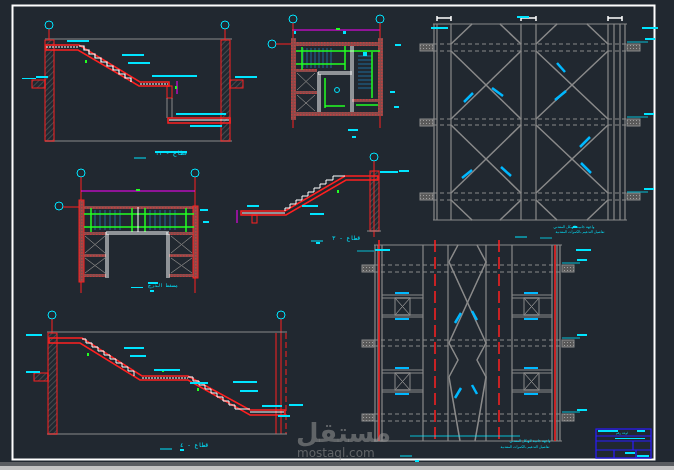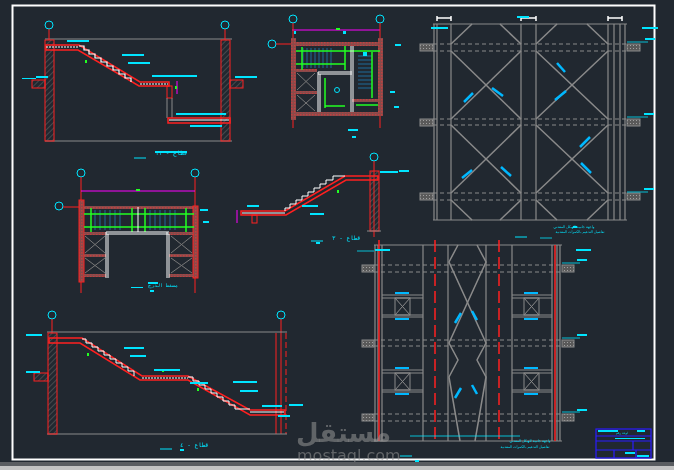--- a/index.html
+++ b/index.html
@@ -3,21 +3,21 @@
 <meta charset="utf-8">
 <style>
   html,body{margin:0;padding:0;}
   body{width:674px;height:470px;overflow:hidden;background:#212830;font-family:"DejaVu Sans",sans-serif;position:relative;}
   #canvas{position:absolute;left:0;top:0;width:674px;height:463px;background:#212830;}
   #strip-dark{position:absolute;left:0;top:462px;width:674px;height:4px;background:#5a5d61;}
   #strip-light{position:absolute;left:0;top:466px;width:674px;height:4px;background:#c3c3c3;}
   svg{position:absolute;left:0;top:0;}
   .wm{position:absolute;color:rgba(150,150,150,0.55);font-family:"DejaVu Sans",sans-serif;}
   #wm-ar{left:296px;top:418px;font-size:26px;font-weight:bold;letter-spacing:-1px;}
-  #wm-en{left:297px;top:446px;font-size:16px;}
+  #wm-en{left:297px;top:446px;font-size:12px;}
 </style>
 </head>
 <body>
 
 <div id="canvas">
 <svg width="674" height="463" viewBox="0 0 674 463">
   <defs>
     <pattern id="hatch" width="4" height="4" patternUnits="userSpaceOnUse" patternTransform="rotate(45)">
       <line x1="0" y1="0" x2="0" y2="4" stroke="#6b6b6b" stroke-width="1"></line>
     </pattern>

